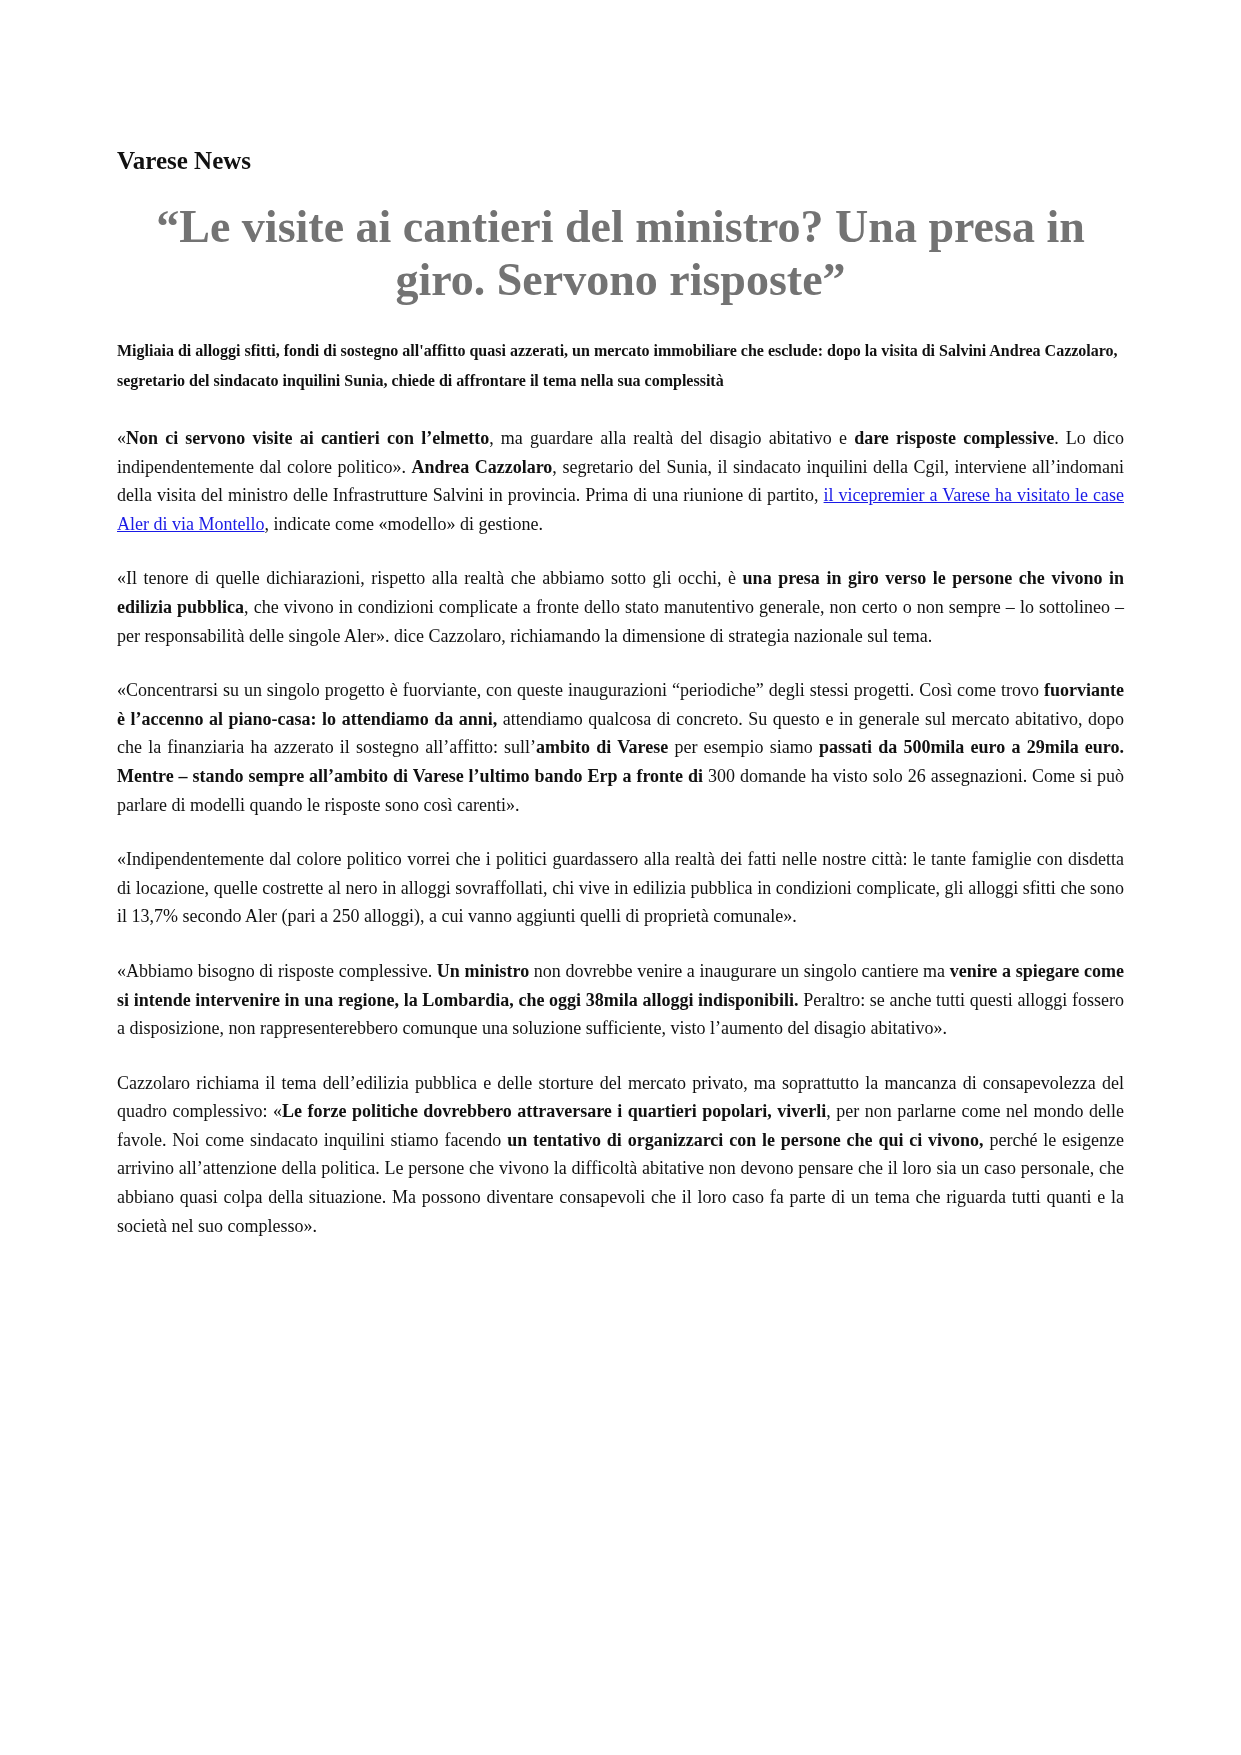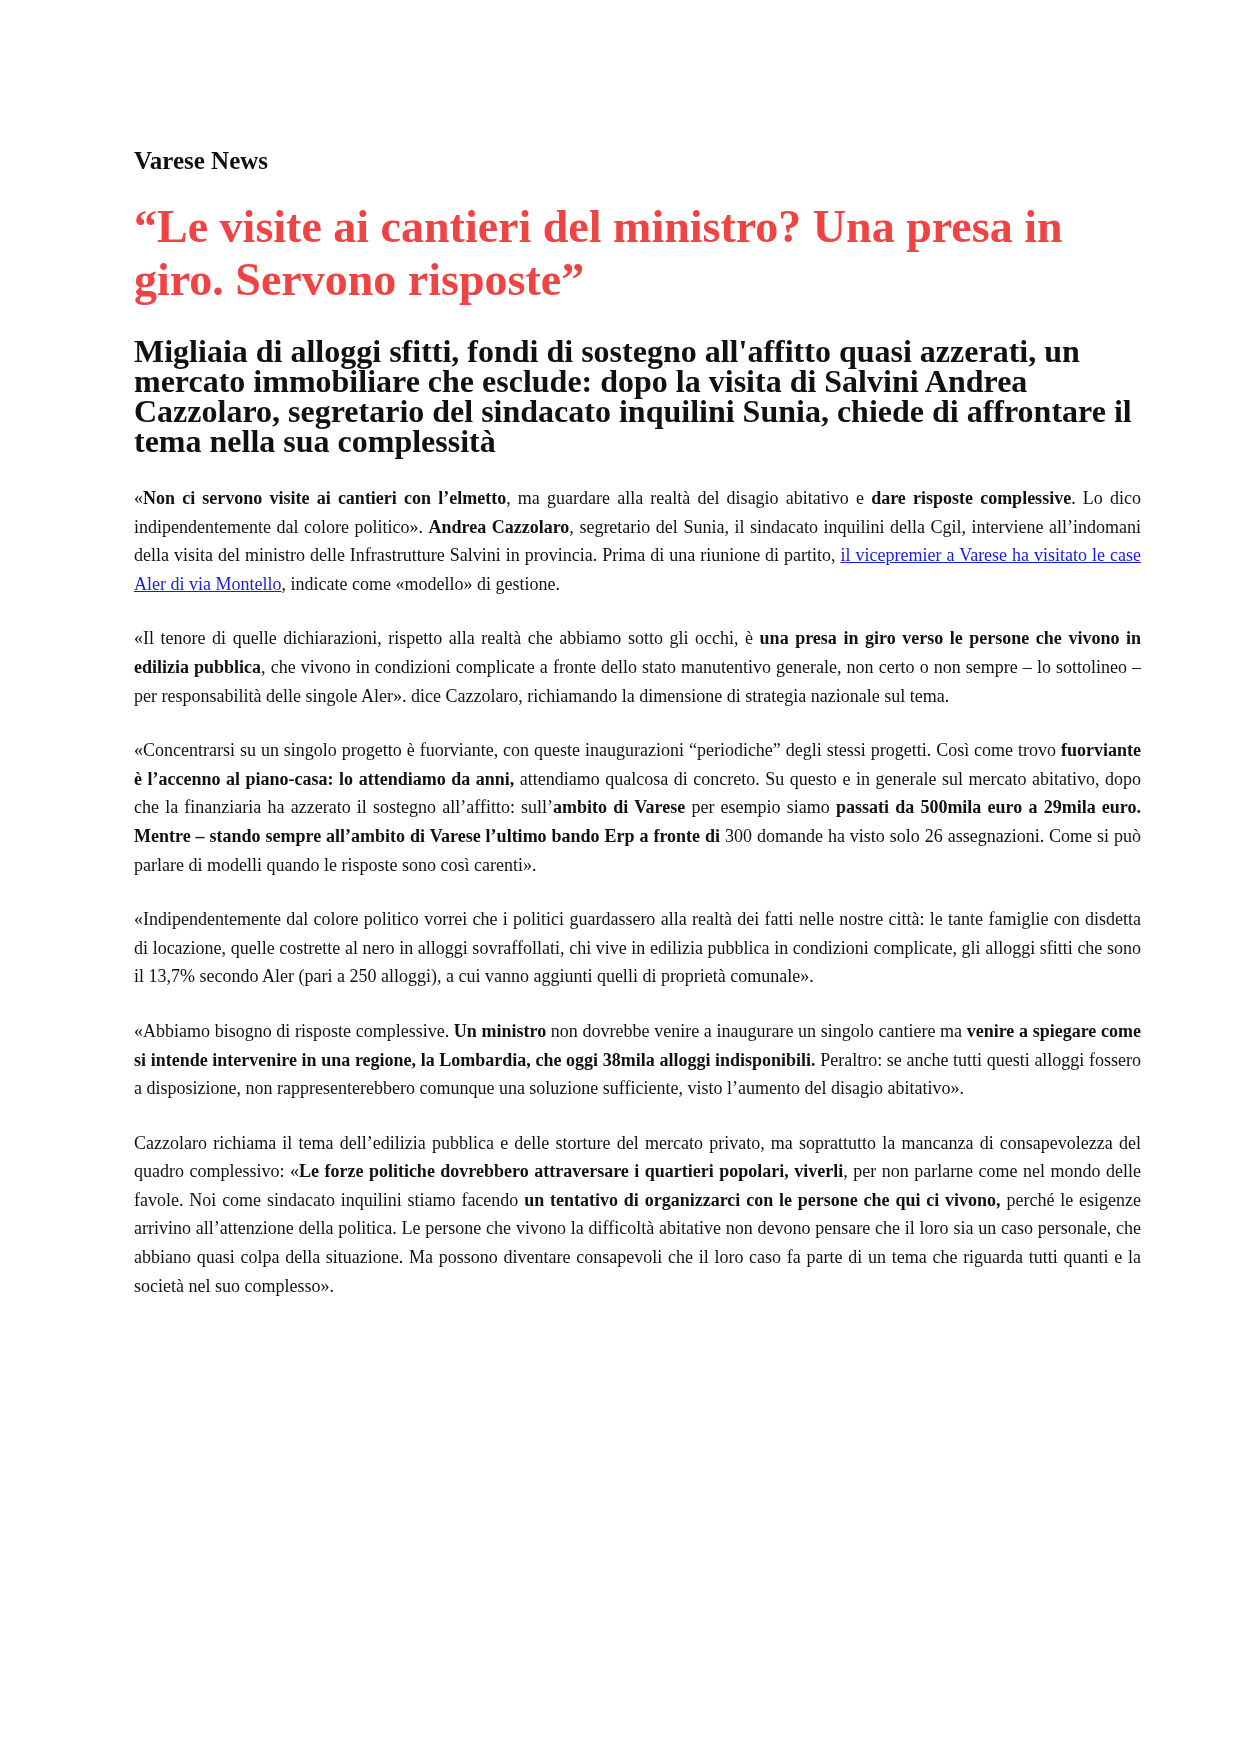--- a/index.html
+++ b/index.html
@@ -1,41 +1,40 @@
 <!DOCTYPE html>
 <html><head>
 <meta charset="utf-8">
 <style>
   html, body { margin: 0; padding: 0; background: #ffffff; }
   body { width: 1241px; height: 1755px; position: relative; overflow: hidden; }
   .page {
     position: absolute; left: 117px; top: 146px; width: 1007px;
     font-family: "Liberation Serif", "DejaVu Serif", serif;
     color: #111111;
-    margin-left: 17px;
   }
   .source { font-weight: bold; font-size: 25px; line-height: 30px; margin: 0 0 24px 0; }
   .title {
     color: #e00000; font-weight: bold; font-size: 46px; line-height: 53px;
     margin: 0 0 30px 0;
   }
-  .subtitle { font-weight: bold; font-size: 32px; line-height: 30px; margin: 0 0 28px 0; }
+  .subtitle { font-weight: bold; font-size: 16px; line-height: 30px; margin: 0 0 28px 0; }
   .para {
     font-size: 18px; line-height: 28.6px; margin: 0 0 26px 0;
     text-align: justify;
   }
   .para b { font-weight: bold; }
   a.link { color: #1a1ae6; text-decoration: underline; }
 </style>
 </head>
 <body>
 
 <div class="page">
   <div class="source">Varese News</div>
-  <div class="title" style="color: #ef4444;">“Le visite ai cantieri del ministro? Una presa in giro. Servono risposte”</div>
+  <div class="title" style="color: #737373; text-align: center;">“Le visite ai cantieri del ministro? Una presa in giro. Servono risposte”</div>
   <div class="subtitle">Migliaia di alloggi sfitti, fondi di sostegno all'affitto quasi azzerati, un mercato immobiliare che esclude: dopo la visita di Salvini Andrea Cazzolaro, segretario del sindacato inquilini Sunia, chiede di affrontare il tema nella sua complessità</div>
   <div id="body">
     <p class="para"><span>«</span><b>Non ci servono visite ai cantieri con l’elmetto</b><span>, ma guardare alla realtà del disagio abitativo e </span><b>dare risposte complessive</b><span>. Lo dico indipendentemente dal colore politico». </span><b>Andrea Cazzolaro</b><span>, segretario del Sunia, il sindacato inquilini della Cgil, interviene all’indomani della visita del ministro delle Infrastrutture Salvini in provincia. Prima di una riunione di partito, </span><a class="link" href="#" style="color: rgb(26, 26, 230);">il vicepremier a Varese ha visitato le case Aler di via Montello</a><span>, indicate come «modello» di gestione.</span></p>
     <p class="para"><span>«Il tenore di quelle dichiarazioni, rispetto alla realtà che abbiamo sotto gli occhi, è </span><b>una presa in giro verso le persone che vivono in edilizia pubblica</b><span>, che vivono in condizioni complicate a fronte dello stato manutentivo generale, non certo o non sempre – lo sottolineo – per responsabilità delle singole Aler». dice Cazzolaro, richiamando la dimensione di strategia nazionale sul tema.</span></p>
     <p class="para"><span>«Concentrarsi su un singolo progetto è fuorviante, con queste inaugurazioni “periodiche” degli stessi progetti. Così come trovo </span><b>fuorviante è l’accenno al piano-casa: lo attendiamo da anni,</b><span> attendiamo qualcosa di concreto. Su questo e in generale sul mercato abitativo, dopo che la finanziaria ha azzerato il sostegno all’affitto: sull’</span><b>ambito di Varese</b><span> per esempio siamo </span><b>passati da 500mila euro a 29mila euro. Mentre – stando sempre all’ambito di Varese l’ultimo bando Erp a fronte di</b><span> 300 domande ha visto solo 26 assegnazioni. Come si può parlare di modelli quando le risposte sono così carenti».</span></p>
     <p class="para"><span>«Indipendentemente dal colore politico vorrei che i politici guardassero alla realtà dei fatti nelle nostre città: le tante famiglie con disdetta di locazione, quelle costrette al nero in alloggi sovraffollati, chi vive in edilizia pubblica in condizioni complicate, gli alloggi sfitti che sono il 13,7% secondo Aler (pari a 250 alloggi), a cui vanno aggiunti quelli di proprietà comunale».</span></p>
     <p class="para"><span>«Abbiamo bisogno di risposte complessive. </span><b>Un ministro</b><span> non dovrebbe venire a inaugurare un singolo cantiere ma </span><b>venire a spiegare come si intende intervenire in una regione, la Lombardia, che oggi 38mila alloggi indisponibili.</b><span> Peraltro: se anche tutti questi alloggi fossero a disposizione, non rappresenterebbero comunque una soluzione sufficiente, visto l’aumento del disagio abitativo».</span></p>
     <p class="para"><span>Cazzolaro richiama il tema dell’edilizia pubblica e delle storture del mercato privato, ma soprattutto la mancanza di consapevolezza del quadro complessivo: «</span><b>Le forze politiche dovrebbero attraversare i quartieri popolari, viverli</b><span>, per non parlarne come nel mondo delle favole. Noi come sindacato inquilini stiamo facendo </span><b>un tentativo di organizzarci con le persone che qui ci vivono,</b><span> perché le esigenze arrivino all’attenzione della politica. Le persone che vivono la difficoltà abitative non devono pensare che il loro sia un caso personale, che abbiano quasi colpa della situazione. Ma possono diventare consapevoli che il loro caso fa parte di un tema che riguarda tutti quanti e la società nel suo complesso».</span></p>
   </div>
 </div>

